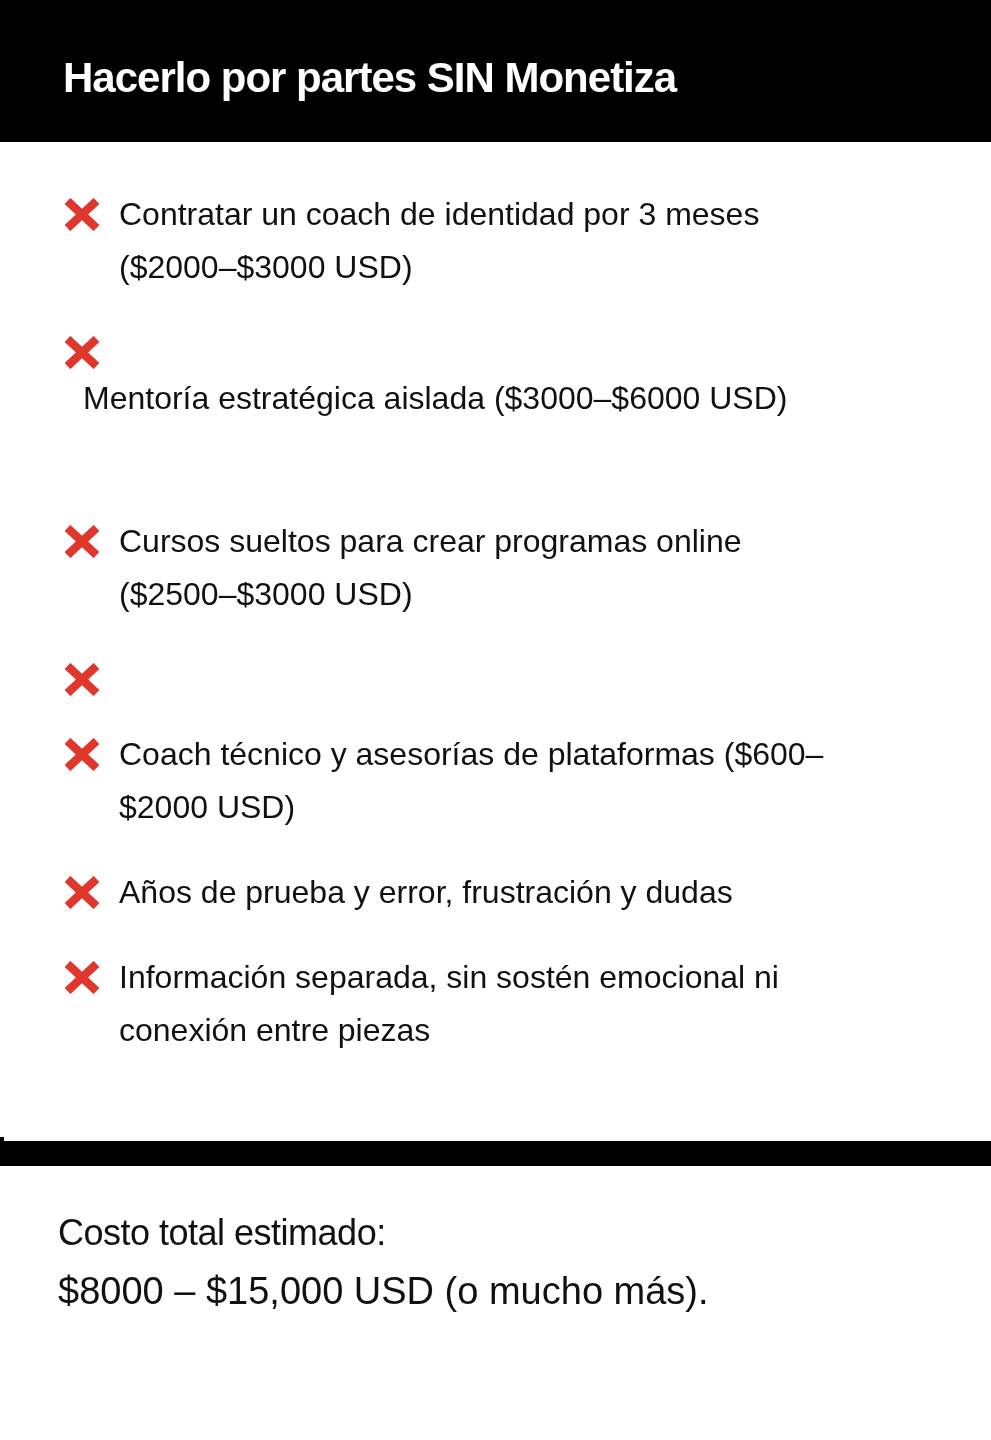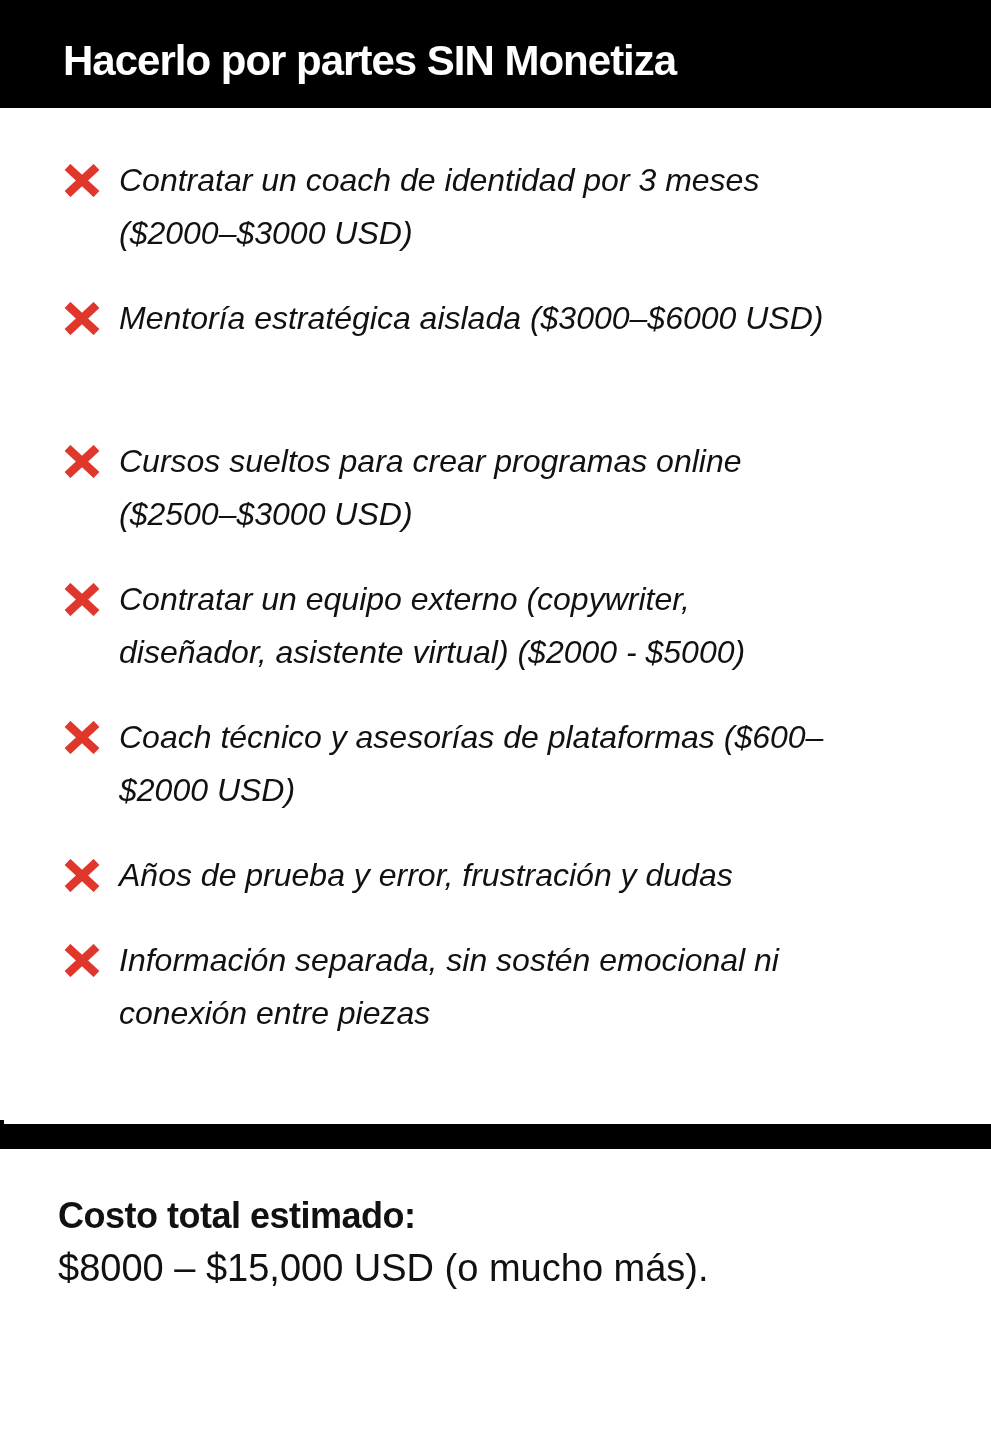--- a/index.html
+++ b/index.html
@@ -10,21 +10,21 @@
     background: var(--bg, #ffffff);
     font-family: "Liberation Sans", "DejaVu Sans", sans-serif;
     color: var(--ink, #111111);
     overflow: hidden;
     position: relative;
   }
 
   
   .header {
     width: 991px;
-    height: 108px;
+    height: 142px;
     background: var(--bar, #000000);
     display: flex;
     align-items: center;
     padding: 14px 0 0 63px;
   }
   .header h1 {
     color: #ffffff;
     font-size: 42px;
     font-weight: bold;
     letter-spacing: -1px;
@@ -33,42 +33,41 @@
 
   
   .list {
     padding: 46px 40px 0 64px;
   }
   .item {
     display: flex;
     align-items: flex-start;
     margin-bottom: 32px;
   }
-  .item.extra-gap { margin-bottom: 90px; }
+  .item.extra-gap { margin-bottom: 90px; flex-direction: column; }
   .item:last-child { margin-bottom: 0; }
   .x-icon {
     flex: 0 0 36px;
     width: 36px;
     height: 33px;
     margin-top: 10px;
     display: inline-block;
   }
   .x-icon svg { display: block; width: 36px; height: 33px; }
   .x-icon line {
     stroke: var(--accent, #e0372d);
     stroke-width: 8.5;
     stroke-linecap: butt;
   }
   .item p {
     margin-left: 19px;
     font-size: 32px;
     line-height: 53px;
     white-space: pre-line;
     max-width: 800px;
-    font-style: italic;
   }
 
   
   .divider {
     position: relative;
     width: 991px;
     height: 25px;
     background: var(--bar, #000000);
     margin-top: 84px;
   }
@@ -80,25 +79,26 @@
     height: 5px;
     background: var(--bar, #000000);
   }
 
   
   .footer {
     padding: 42px 0 0 58px;
   }
   .footer .cost-label {
     font-size: 36px;
-    font-weight: bold;
+    font-weight: normal;
     line-height: 50px;
     letter-spacing: -0.5px;
   }
   .footer .cost-value {
+    margin-top: 6px;
     font-size: 38px;
     line-height: 54px;
   }
 </style>
 </head>
 <body>
 
 <header class="header">
   <h1>Hacerlo por partes SIN Monetiza</h1>
 </header>
@@ -137,22 +137,20 @@
 ($2500–$3000 USD)</p>
   </div>
 
   <div class="item">
     <span class="x-icon">
       <svg viewBox="0 0 36 33">
           <line x1="3.5" y1="3" x2="32.5" y2="30"></line>
           <line x1="32.5" y1="3" x2="3.5" y2="30"></line>
         </svg>
     </span>
-    <p>Contratar un equipo externo (copywriter,
-diseñador, asistente virtual) ($2000 - $5000)</p>
   </div>
 
   <div class="item">
     <span class="x-icon">
       <svg viewBox="0 0 36 33">
           <line x1="3.5" y1="3" x2="32.5" y2="30"></line>
           <line x1="32.5" y1="3" x2="3.5" y2="30"></line>
         </svg>
     </span>
     <p>Coach técnico y asesorías de plataformas ($600–

